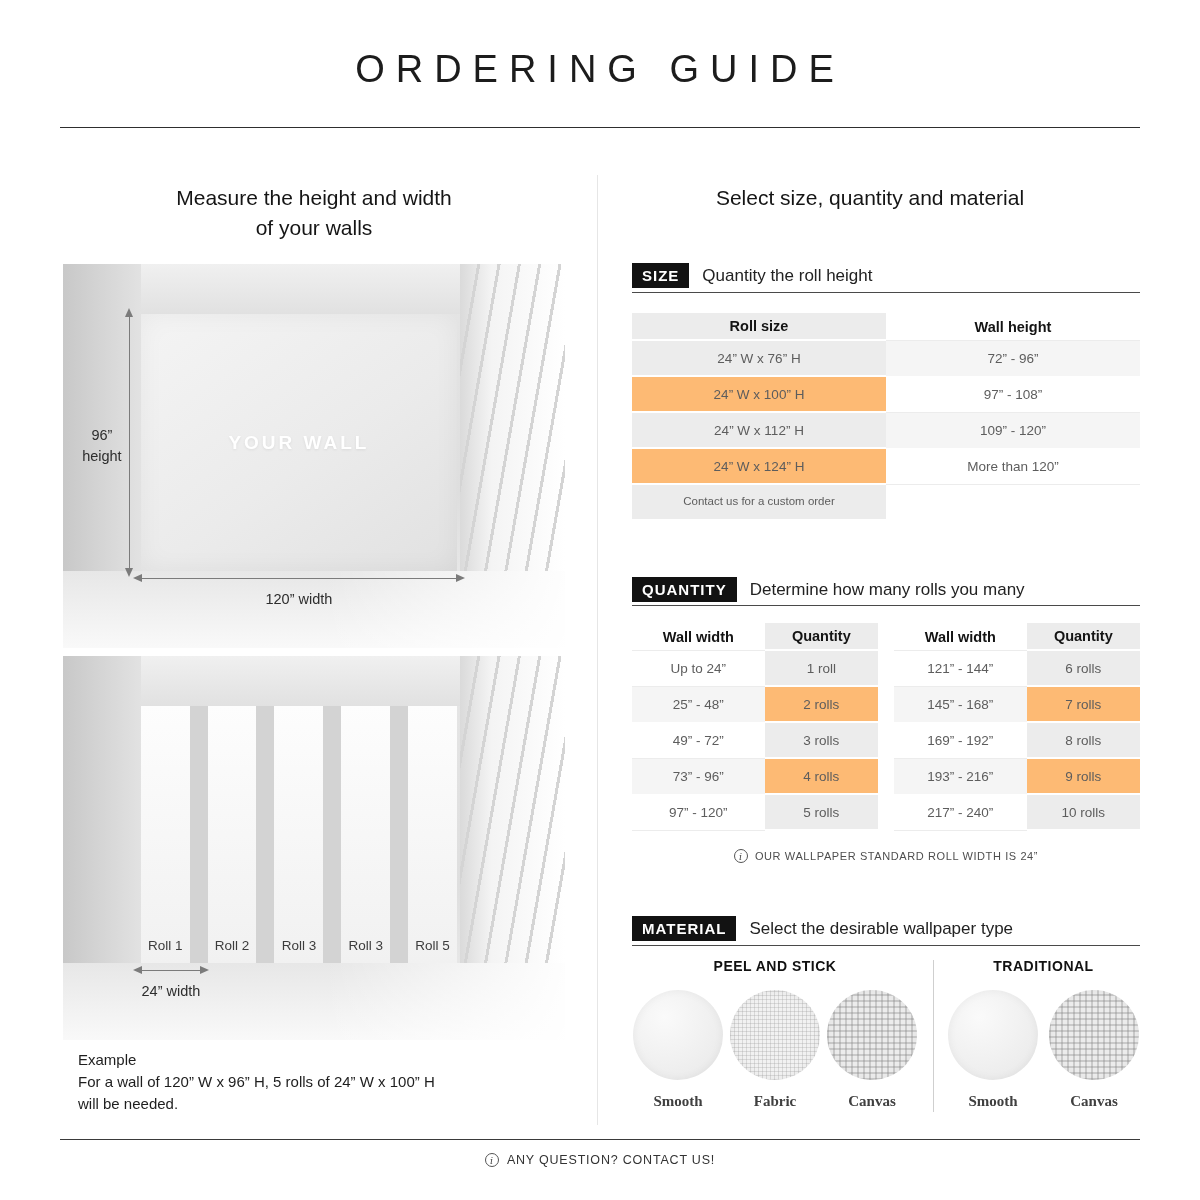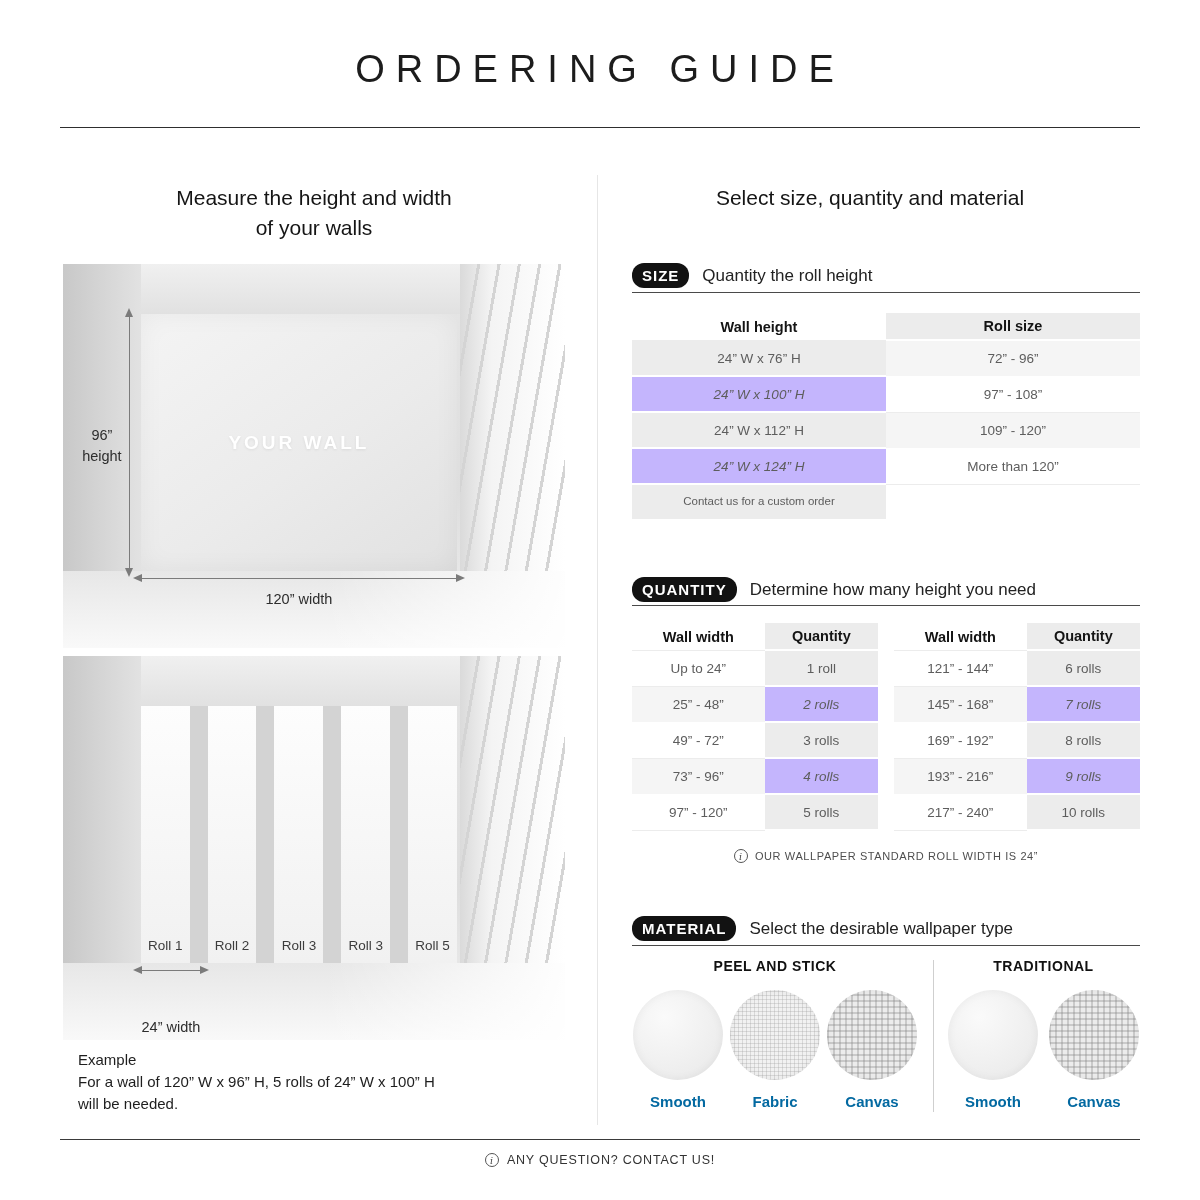--- a/index.html
+++ b/index.html
@@ -68,51 +68,51 @@
   .dim-h::before, .dim-h::after { content: ""; position: absolute; top: -4px;
     border-top: 4px solid transparent; border-bottom: 4px solid transparent; }
   .dim-h::before { left: -8px; border-right: 9px solid #7b7b7b; }
   .dim-h::after  { right: -8px; border-left: 9px solid #7b7b7b; }
   .dim-h.small { width: 12%; }
 
   .height-label { position: absolute; left: 2%; top: 42%; width: 11.5%;
     text-align: center; font-size: 14.5px; line-height: 1.45; color: #2d2d2d; }
   .width-label { position: absolute; left: 15.5%; top: calc(80% + 20px); width: 63%;
     text-align: center; font-size: 14.5px; color: #2d2d2d; }
-  .width-label.narrow { left: 13.5%; width: 16%; margin-top: 36px; }
+  .width-label.narrow { left: 13.5%; width: 16%; }
 
   .panels { position: absolute; left: 15.5%; top: 13%; width: 63%; height: 67%;
     display: flex; gap: 18px; background: #d3d3d3; }
   .panel { flex: 1; position: relative; display: flex; align-items: flex-end; justify-content: center;
     padding-bottom: 10px; font-size: 13.5px; color: #3c3c3c;
     background: linear-gradient(180deg, #fdfdfd, #f1f1f1); }
 
   .example { position: absolute; left: 78px; top: 1049px; width: 500px;
     font-size: 15px; line-height: 1.48; color: #1e1e1e; }
 
   
   .right-heading { position: absolute; top: 186px; left: 600px; width: 540px;
     text-align: center; font-size: 21px; font-weight: 500; color: #151515; }
 
   .section-head { position: absolute; left: 632px; width: 508px;
     display: flex; align-items: center; gap: 13px; }
   .size-head { top: 263px; } .qty-head { top: 577px; } .mat-head { top: 916px; }
   .badge { background: #121212; color: #ffffff; font-weight: 700; font-size: 15px;
-    letter-spacing: 1px; padding: 4px 10px; border-radius: 12px; }
+    letter-spacing: 1px; padding: 4px 10px; }
   .section-title { font-size: 17px; color: #222222; }
   .section-rule { position: absolute; left: 632px; width: 508px; height: 1px; background: #4a4a4a; }
   .size-rule { top: 292px; } .qty-rule { top: 605px; } .mat-rule { top: 945px; }
 
   .cell { display: flex; align-items: center; justify-content: center; text-align: center;
     min-height: 36px; font-size: 13.5px; color: #5d5d5d; }
   .cell.head { font-weight: 700; color: #141414; font-size: 14.5px; min-height: 28px; }
   .cell.wall { background: #ffffff; border-bottom: 1px solid #ececec; }
   .cell.wall.alt { background: #f5f5f5; border-bottom: 1px solid #ffffff; }
   .cell.roll, .cell.qty { background: #ececec; border-bottom: 2px solid #ffffff; }
-  .cell.roll.alt, .cell.qty.alt { background: #c4b5fd; font-style: italic; }
+  .cell.roll.alt, .cell.qty.alt { background: #fdba74; }
   .cell .two-line { font-size: 11.5px; line-height: 1.35; max-width: 160px; }
 
   .size-table { position: absolute; left: 632px; top: 313px; width: 508px;
     display: grid; grid-template-columns: 1fr 1fr; }
 
   .qty-wrap { position: absolute; left: 632px; top: 623px; width: 508px; display: flex; gap: 16px; }
   .qty-table { flex: 1; display: grid; grid-template-columns: 1.17fr 1fr; }
 
   .roll-note { position: absolute; left: 632px; top: 849px; width: 508px;
     display: flex; align-items: center; justify-content: center; gap: 7px;
@@ -133,21 +133,21 @@
   .swatch { width: 92px; display: flex; flex-direction: column; align-items: center; gap: 13px; }
   .circle { width: 90px; height: 90px; border-radius: 50%;
     box-shadow: inset 0 0 10px rgba(0,0,0,0.05); }
   .circle.smooth { background: radial-gradient(circle at 35% 30%, #fafafa, #ededed 70%, #e3e3e3); }
   .circle.fabric { background-color: #f1f1f1; background-image:
       repeating-linear-gradient(0deg,  rgba(150,150,150,0.28) 0 1px, rgba(0,0,0,0) 1px 4px),
       repeating-linear-gradient(90deg, rgba(150,150,150,0.28) 0 1px, rgba(0,0,0,0) 1px 4px); }
   .circle.canvas { background-color: #ececec; background-image:
       repeating-linear-gradient(0deg,  rgba(130,130,130,0.32) 0 2px, rgba(0,0,0,0) 2px 6px),
       repeating-linear-gradient(90deg, rgba(130,130,130,0.32) 0 2px, rgba(0,0,0,0) 2px 6px); }
-  .swatch-label { font-size: 15px; font-weight: 600; color: #0369a1; }
+  .swatch-label { font-size: 15px; font-weight: 600; color: #404040; font-family: Liberation Serif, serif; }
 
   
   .footer-rule { position: absolute; left: 60px; top: 1139px; width: 1080px; height: 1px; background: #3a3a3a; }
   .footer { position: absolute; left: 0; top: 1153px; width: 1200px;
     display: flex; align-items: center; justify-content: center; gap: 8px;
     font-size: 12.5px; letter-spacing: 0.8px; color: #333333; }
 </style>
 </head>
 <body>
 
@@ -202,39 +202,39 @@
 
   <h2 class="right-heading">Select size, quantity and material</h2>
 
   <div class="section-head size-head">
     <span class="badge">SIZE</span>
     <span class="section-title">Quantity the roll height</span>
   </div>
   <div class="section-rule size-rule"></div>
 
   <div class="size-table">
+    <div class="cell head roll">Roll size</div>
     <div class="cell head wall">Wall height</div>
-    <div class="cell head roll">Roll size</div>
 
     <div class="cell roll">24” W x 76” H</div>
     <div class="cell wall alt">72” - 96”</div>
     <div class="cell roll alt">24” W x 100” H</div>
     <div class="cell wall">97” - 108”</div>
     <div class="cell roll">24” W x 112” H</div>
     <div class="cell wall alt">109” - 120”</div>
     <div class="cell roll alt">24” W x 124” H</div>
     <div class="cell wall">More than 120”</div>
     <div class="cell roll">
       <span class="two-line">Contact us for a custom order</span>
     </div>
   </div>
 
   <div class="section-head qty-head">
     <span class="badge">QUANTITY</span>
-    <span class="section-title">Determine how many height you need</span>
+    <span class="section-title">Determine how many rolls you many</span>
   </div>
   <div class="section-rule qty-rule"></div>
 
   <div class="qty-wrap">
     <div class="qty-table">
       <div class="cell head wall">Wall width</div>
       <div class="cell head qty">Quantity</div>
       <div class="cell wall">Up to 24”</div>
       <div class="cell qty">1 roll</div>
       <div class="cell wall alt">25” - 48”</div>

